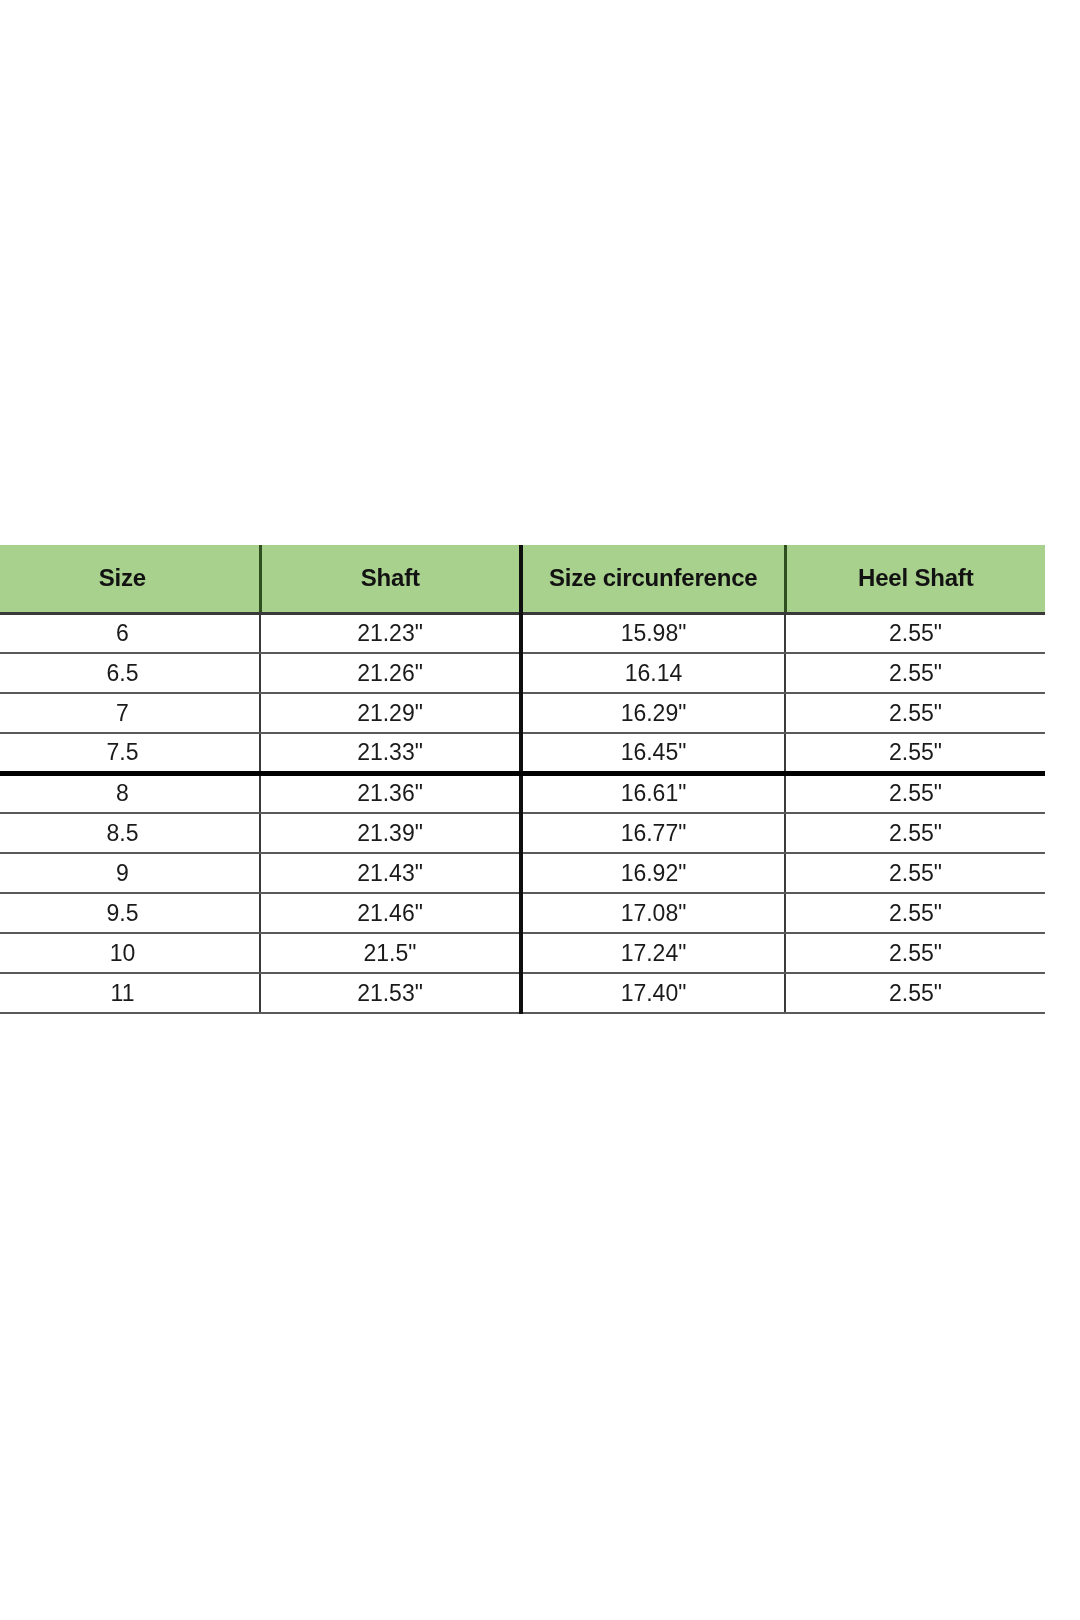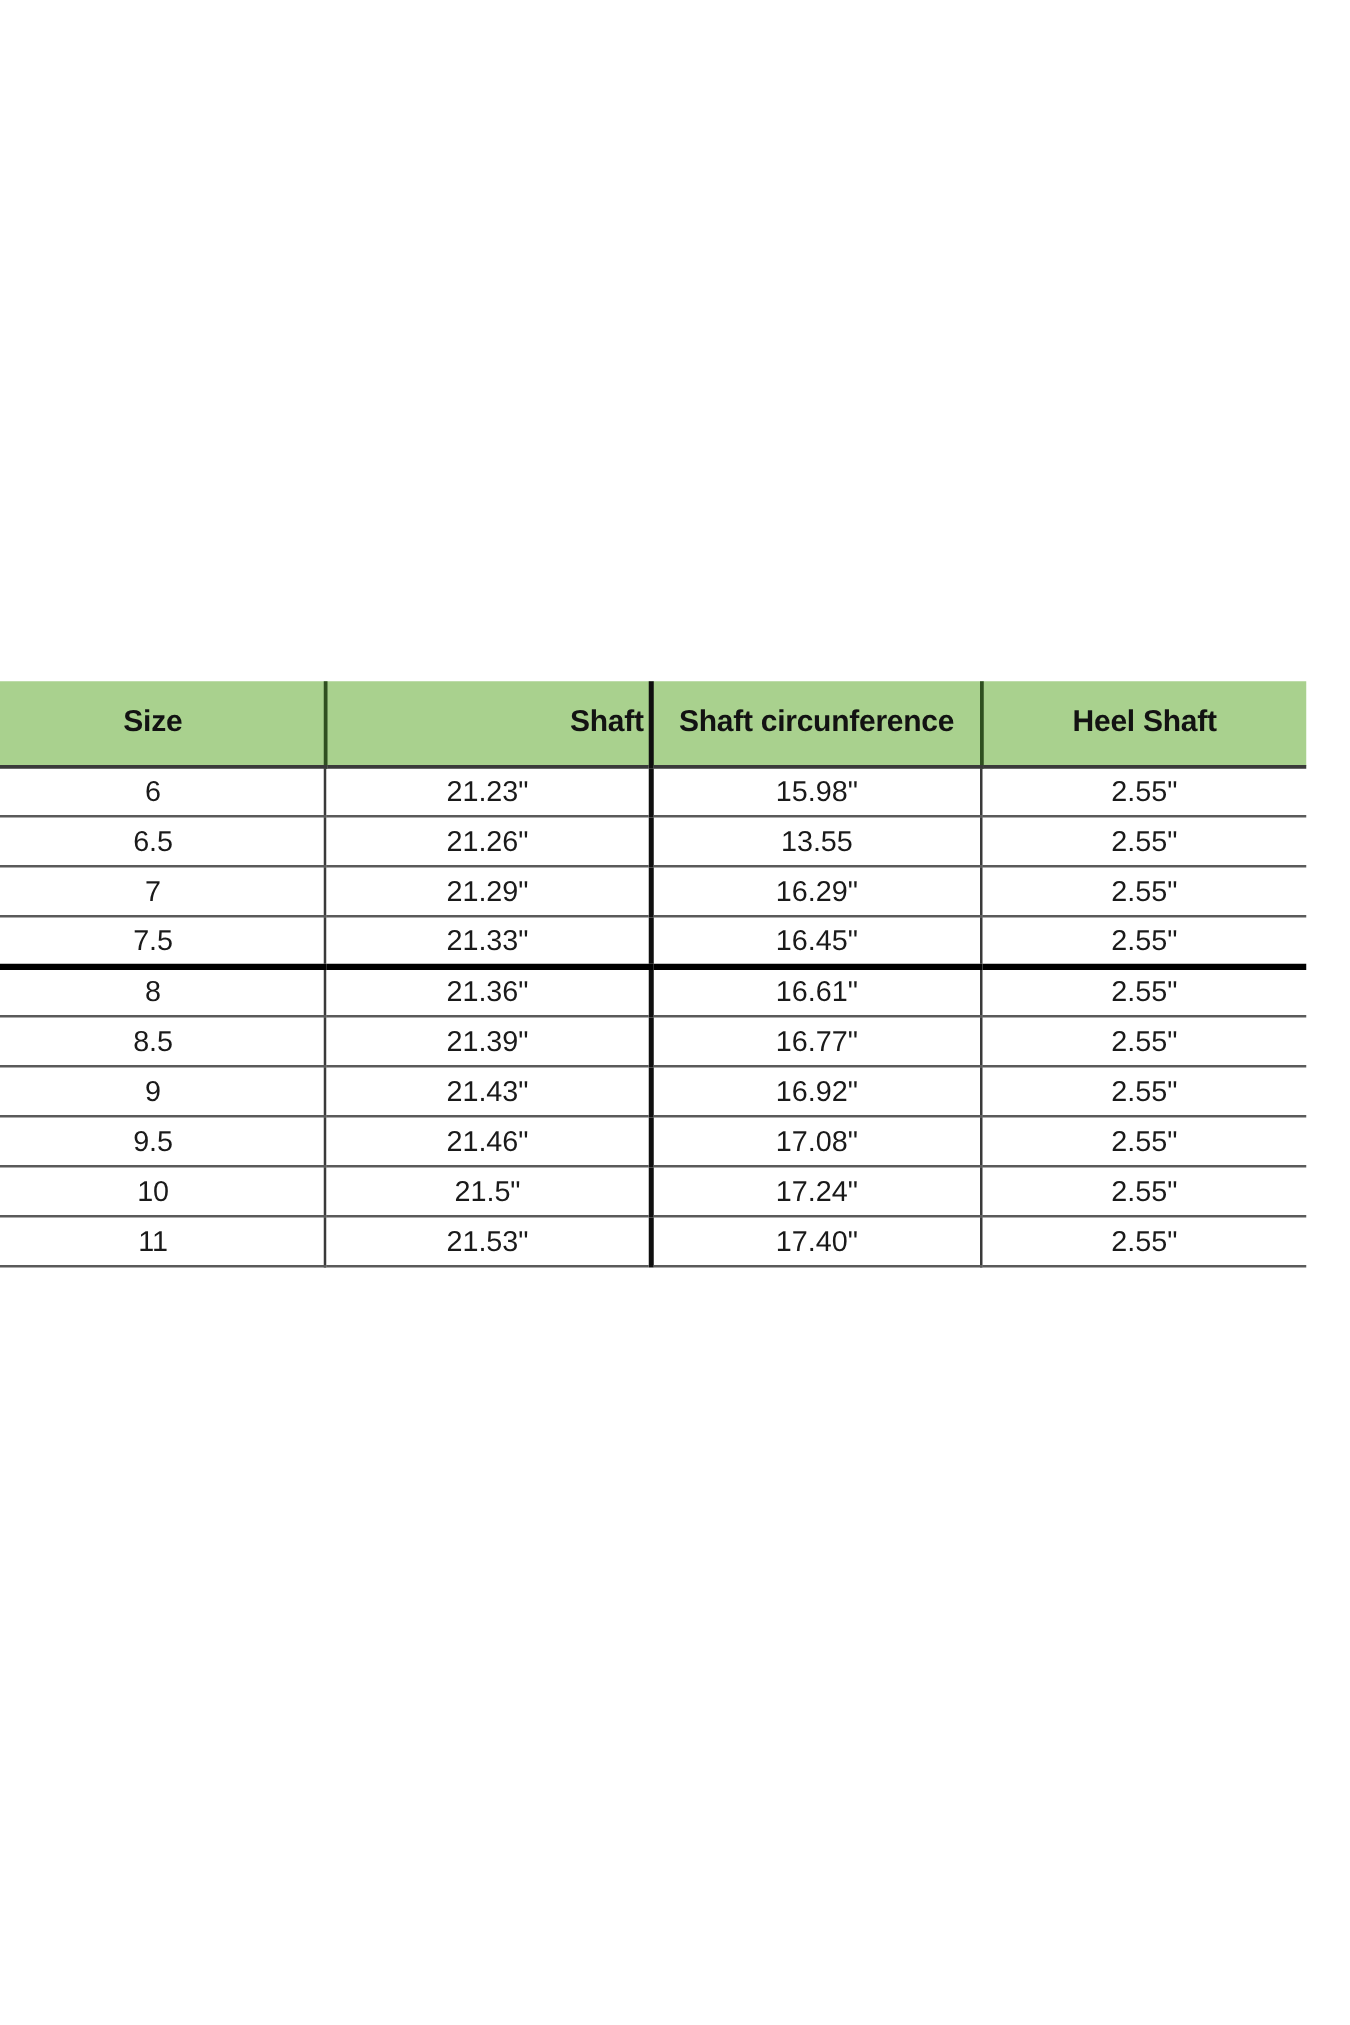--- a/index.html
+++ b/index.html
@@ -57,21 +57,20 @@
     border-right: 3px solid #2f4f20;
     border-bottom: 3px solid #3a3a3a;
     box-sizing: border-box;
     white-space: nowrap;
   }
   table.size-chart thead th.last {
     border-right: none;
   }
   table.size-chart thead th.thick-right {
     border-right: 4px solid #0f0f0f;
-    text-align: right;
   }
 
   table.size-chart tbody td {
     text-align: center;
     font-size: 23px;
     color: #1a1a1a;
     height: 40px;
     padding: 0 4px;
     border-bottom: 2px solid #5a5a5a;
     border-right: 2px solid #3a3a3a;
@@ -102,35 +101,35 @@
       <colgroup>
         <col class="c-size">
         <col class="c-shaft">
         <col class="c-calf">
         <col class="c-heel">
       </colgroup>
       <thead>
         <tr>
           <th>Size</th>
           <th class="thick-right">Shaft</th>
-          <th>Shaft circunference</th>
+          <th>Size circunference</th>
           <th class="last">Heel Shaft</th>
         </tr>
       </thead>
       <tbody>
         <tr>
           <td>6</td>
           <td class="thick-right">21.23"</td>
           <td>15.98"</td>
           <td class="last">2.55"</td>
         </tr>
         <tr>
           <td>6.5</td>
           <td class="thick-right">21.26"</td>
-          <td>13.55</td>
+          <td>16.14</td>
           <td class="last">2.55"</td>
         </tr>
         <tr>
           <td>7</td>
           <td class="thick-right">21.29"</td>
           <td>16.29"</td>
           <td class="last">2.55"</td>
         </tr>
         <tr class="thick-bottom">
           <td>7.5</td>

